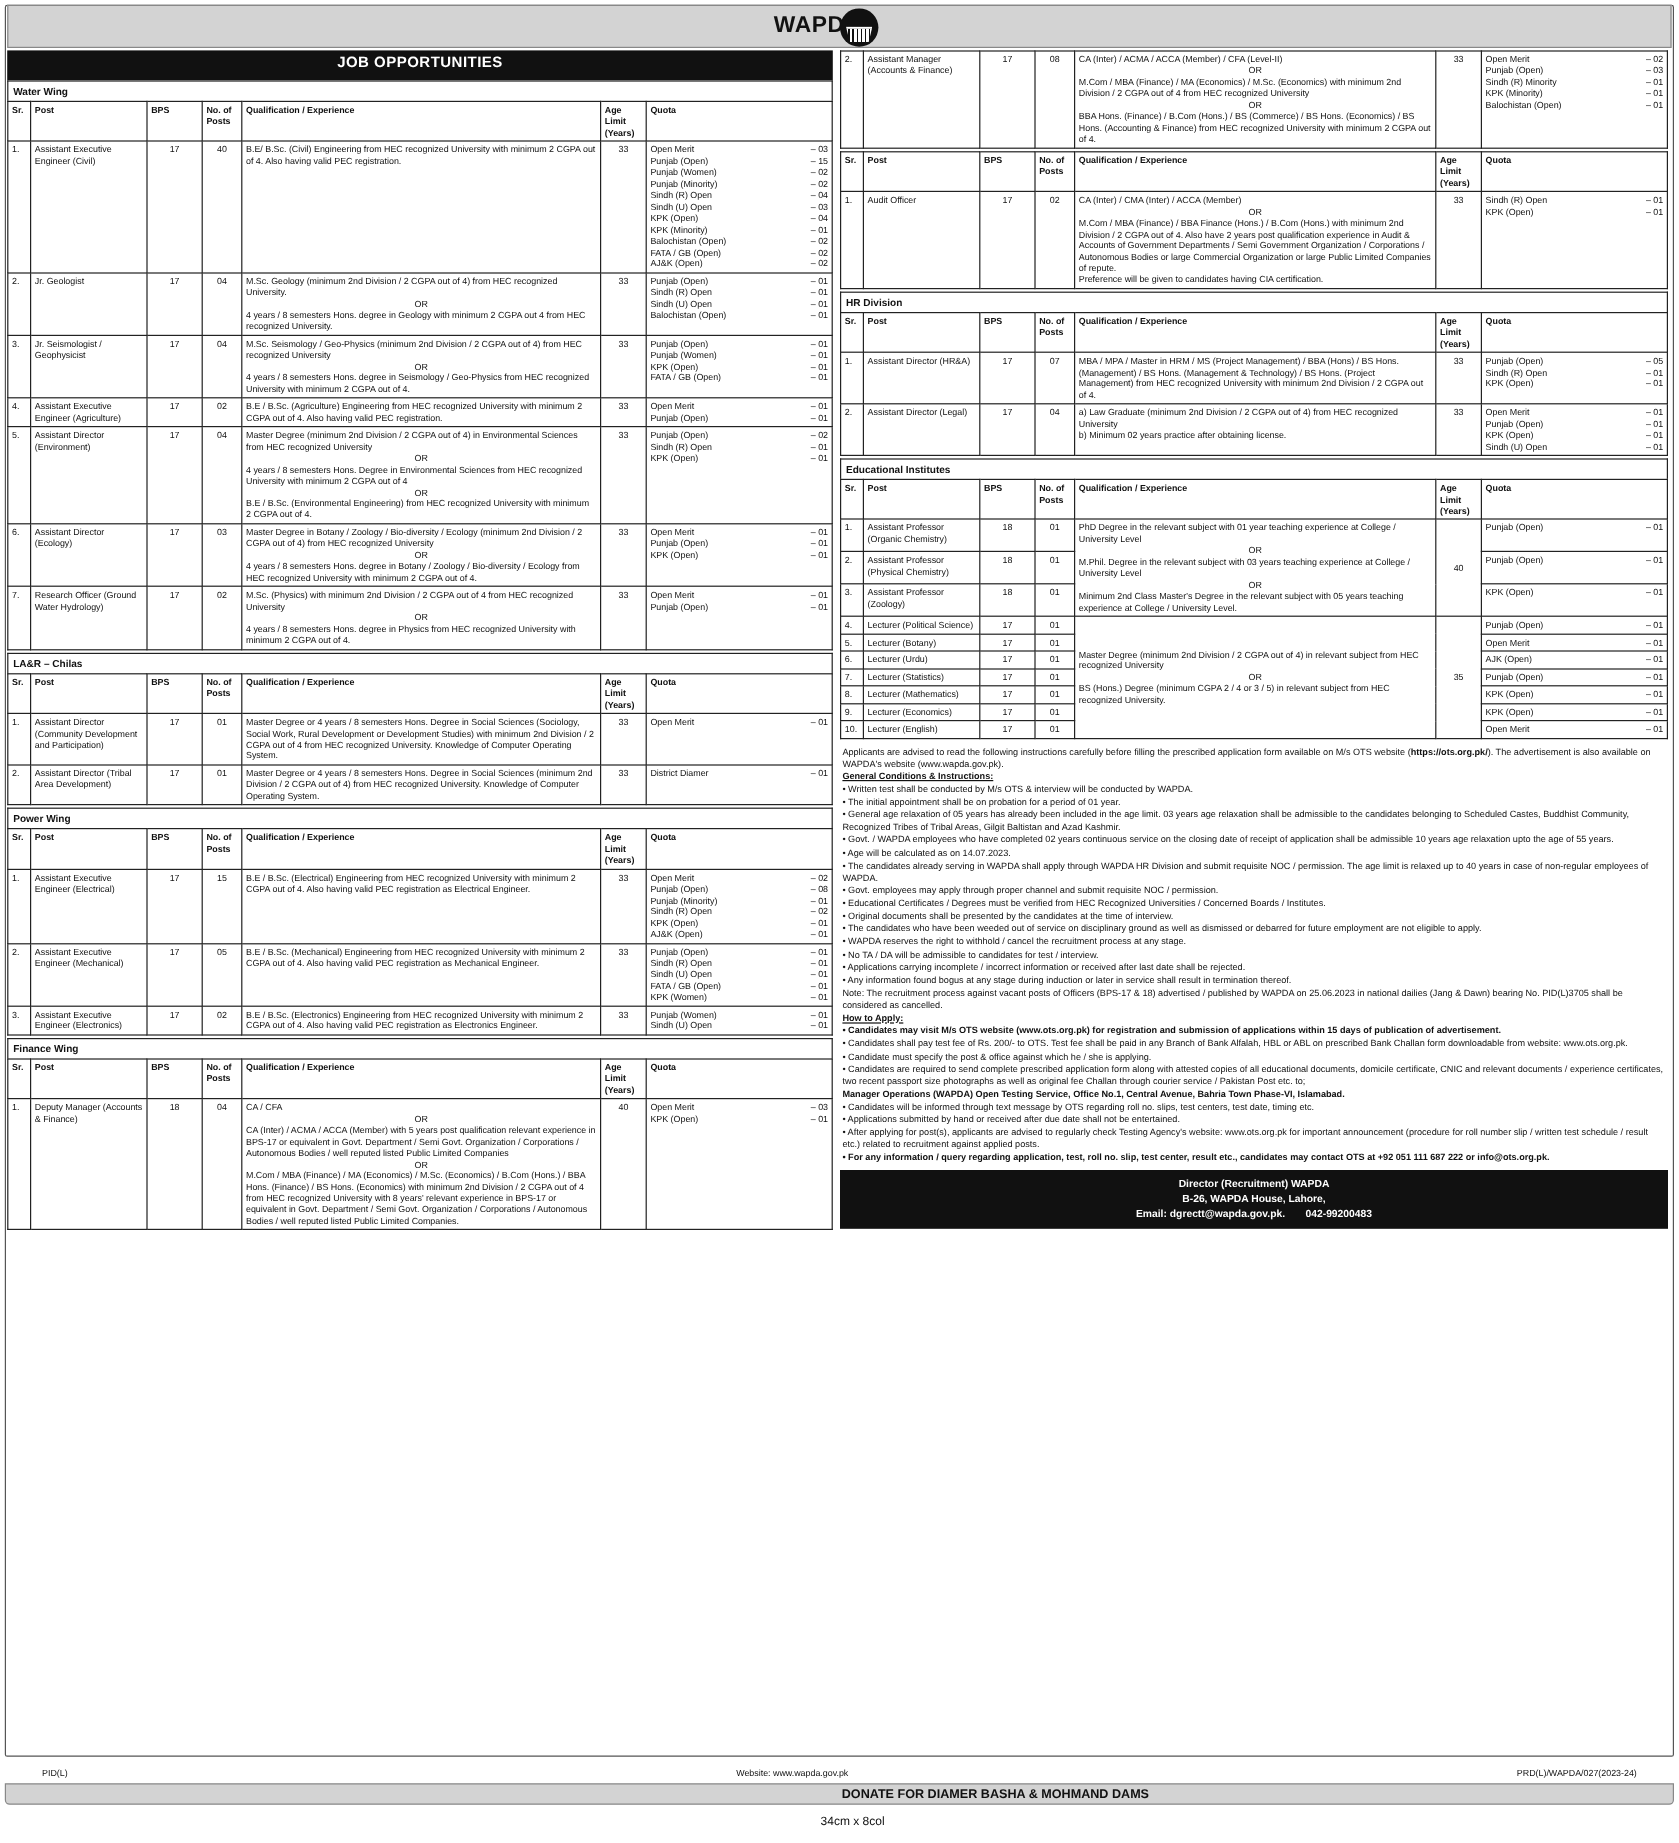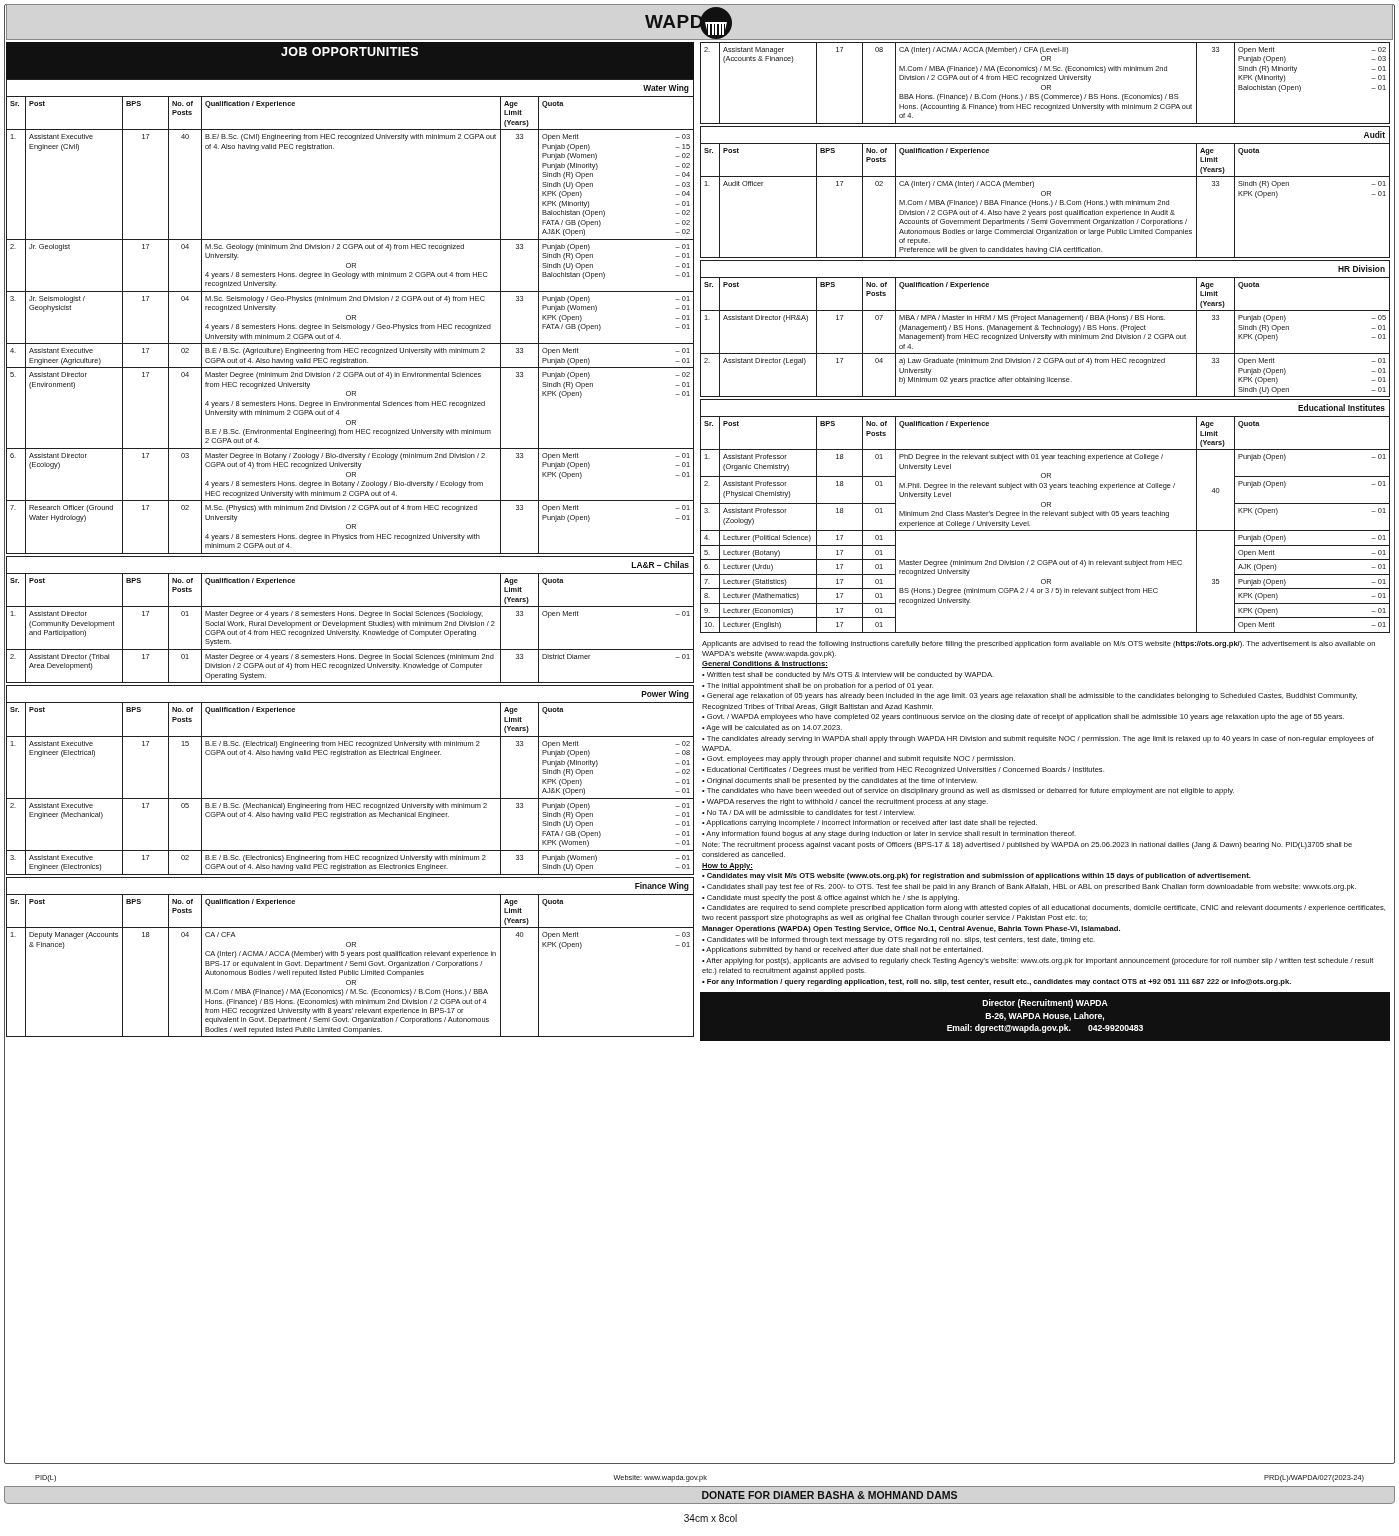--- a/index.html
+++ b/index.html
@@ -47,29 +47,28 @@
     border-top:2px solid #fff;
     clip-path: polygon(0 0,100% 0,86% 100%,14% 100%);
   }
   .columns { display:flex; gap:6px; margin-top:2px; }
   .col { width:688px; }
   .col-right { width:690px; }
 
   
   .job-banner {
     background:#111; color:#fff; text-align:center;
-    font-weight:bold; font-size:12.5px; padding:3px 0 20px;
+    font-weight:bold; font-size:12.5px; padding:3px 0 8px;
     letter-spacing:.4px;
   }
   .intro { font-size:8px; padding:3px 2px 4px 2px; }
   .wing-bar {
     border:1px solid #222; border-bottom:none;
     font-weight:bold; font-size:8.4px; padding:3px 4px;
     background:#fff;
-    text-align:right;
   }
   
   table.jt {
     width:100%; border-collapse:collapse; table-layout:fixed;
     margin-bottom:2px;
   }
   table.jt th, table.jt td {
     border:1px solid #222;
     vertical-align:top;
     padding:2px 3px;
@@ -617,21 +616,20 @@
                     </div>
                     <div class="qrow">
                       <span>Balochistan (Open)</span>
                       <span class="n">– 01</span>
                     </div>
                   </div>
                 </td>
               </tr>
             </tbody>
           </table>
-          <div class="wing-bar">Audit</div>
           <table class="jt">
             <tbody>
               <tr>
                 <th class="c-sr">Sr.</th>
                 <th class="c-post">Post</th>
                 <th class="c-bps c">BPS</th>
                 <th class="c-nop">No. of Posts</th>
                 <th class="c-qual">Qualification / Experience</th>
                 <th class="c-age c">Age Limit (Years)</th>
                 <th class="c-quota">Quota</th>

